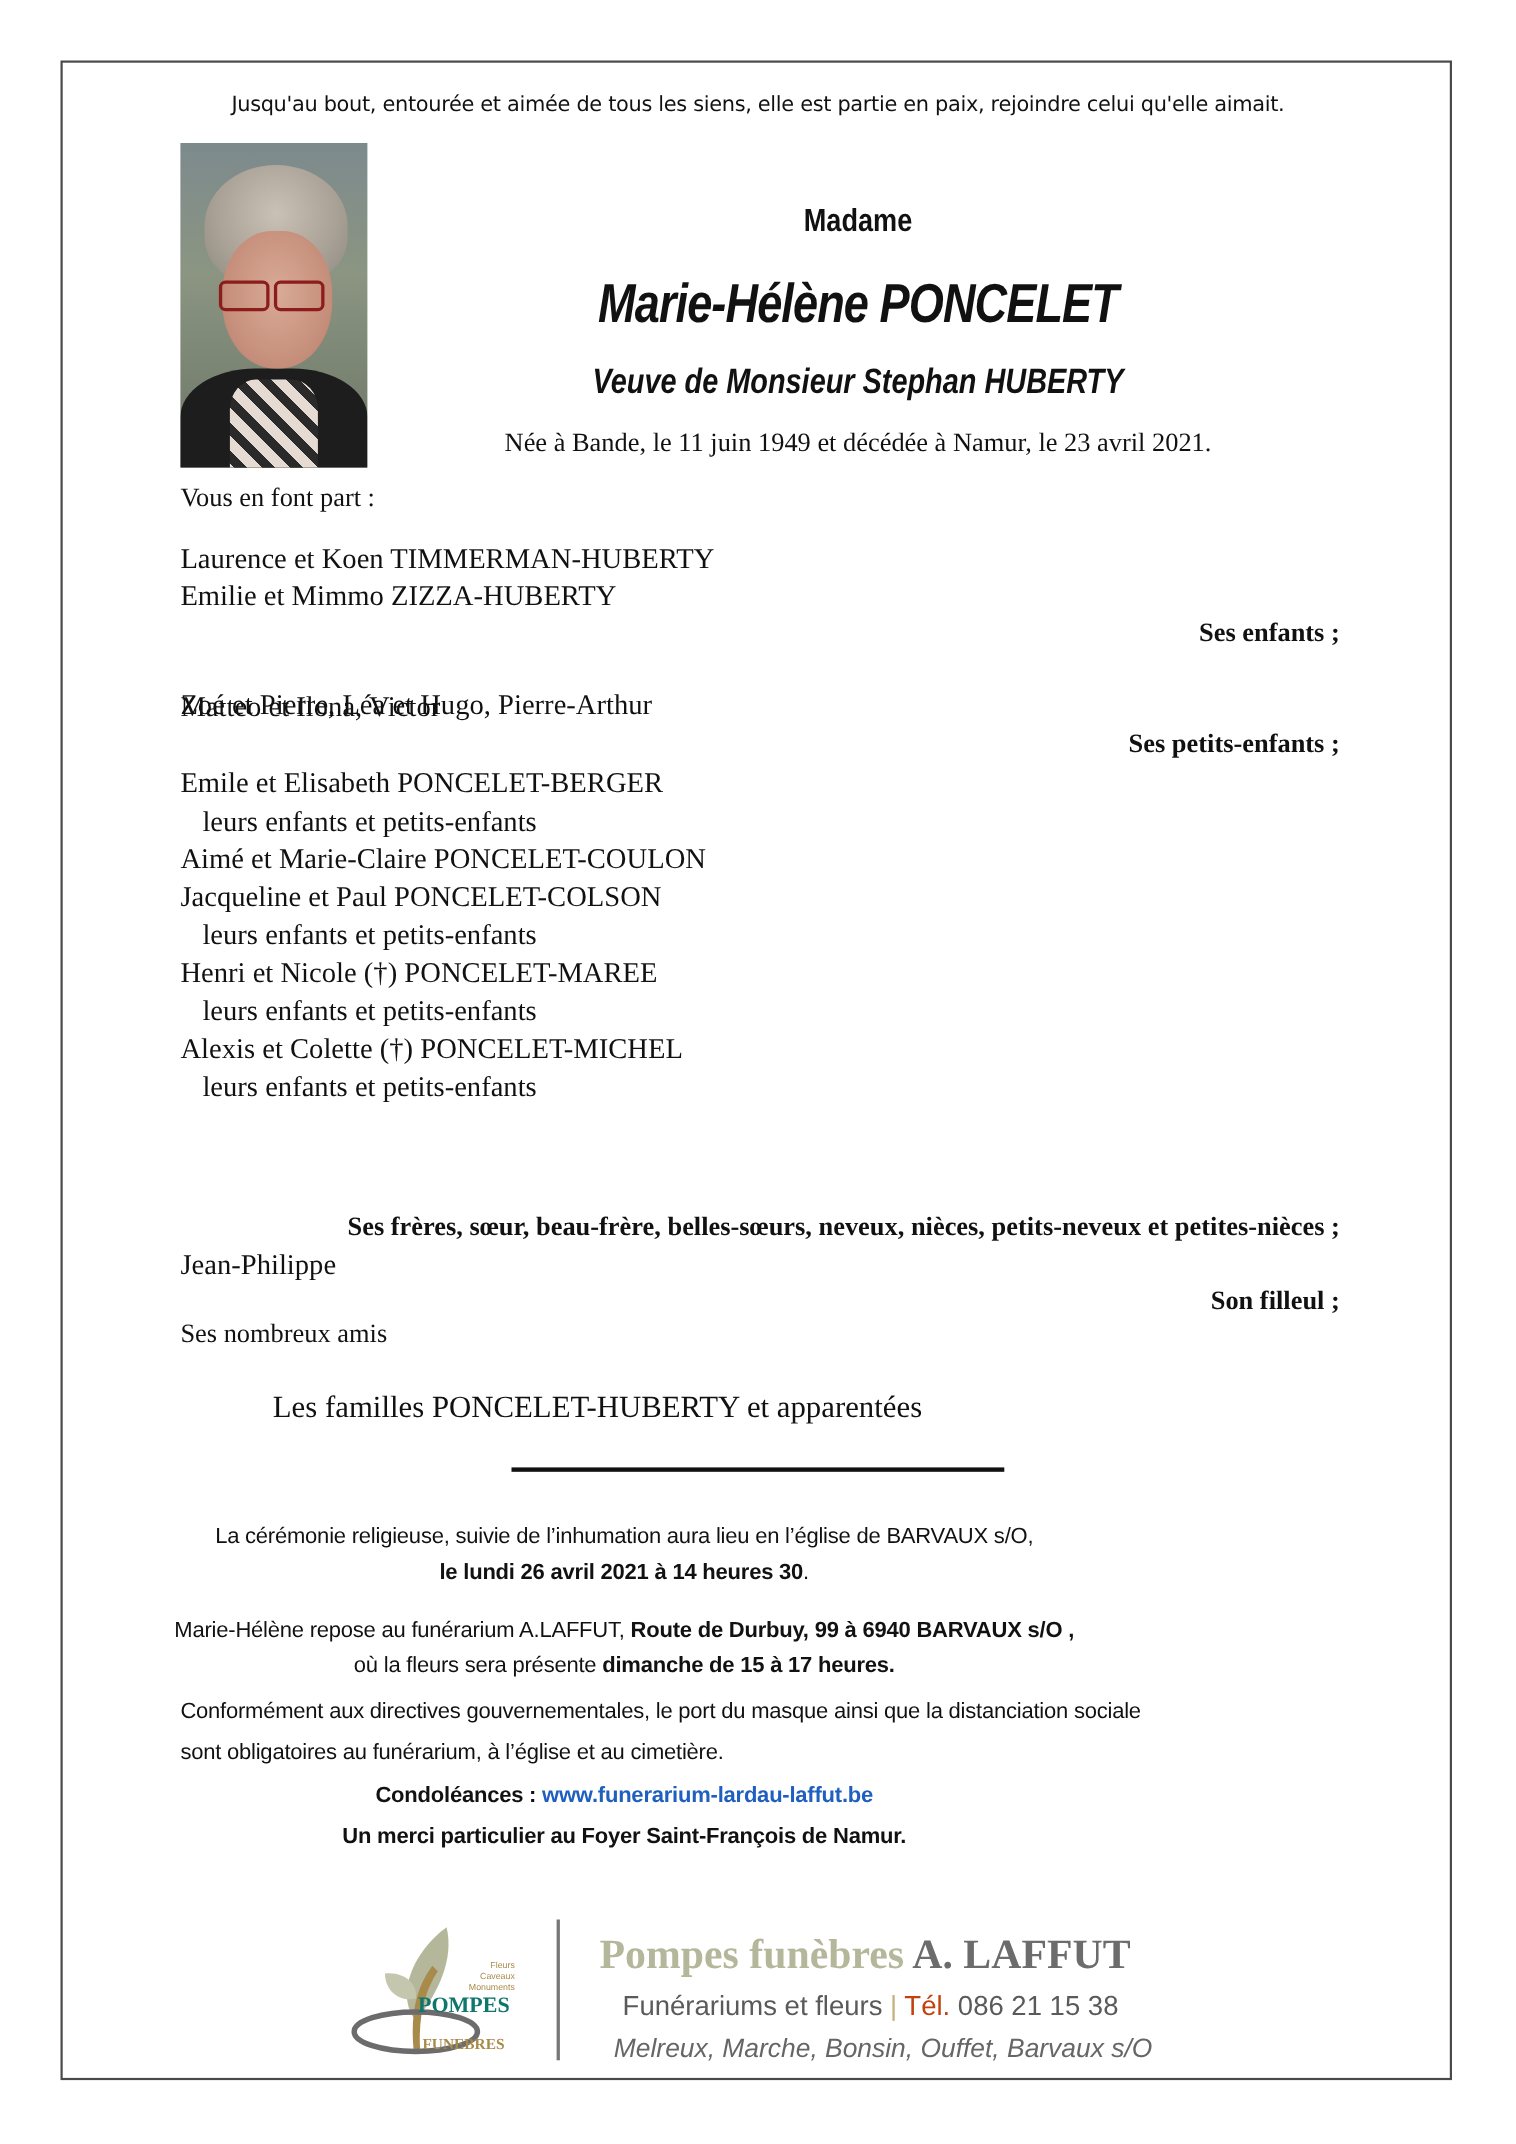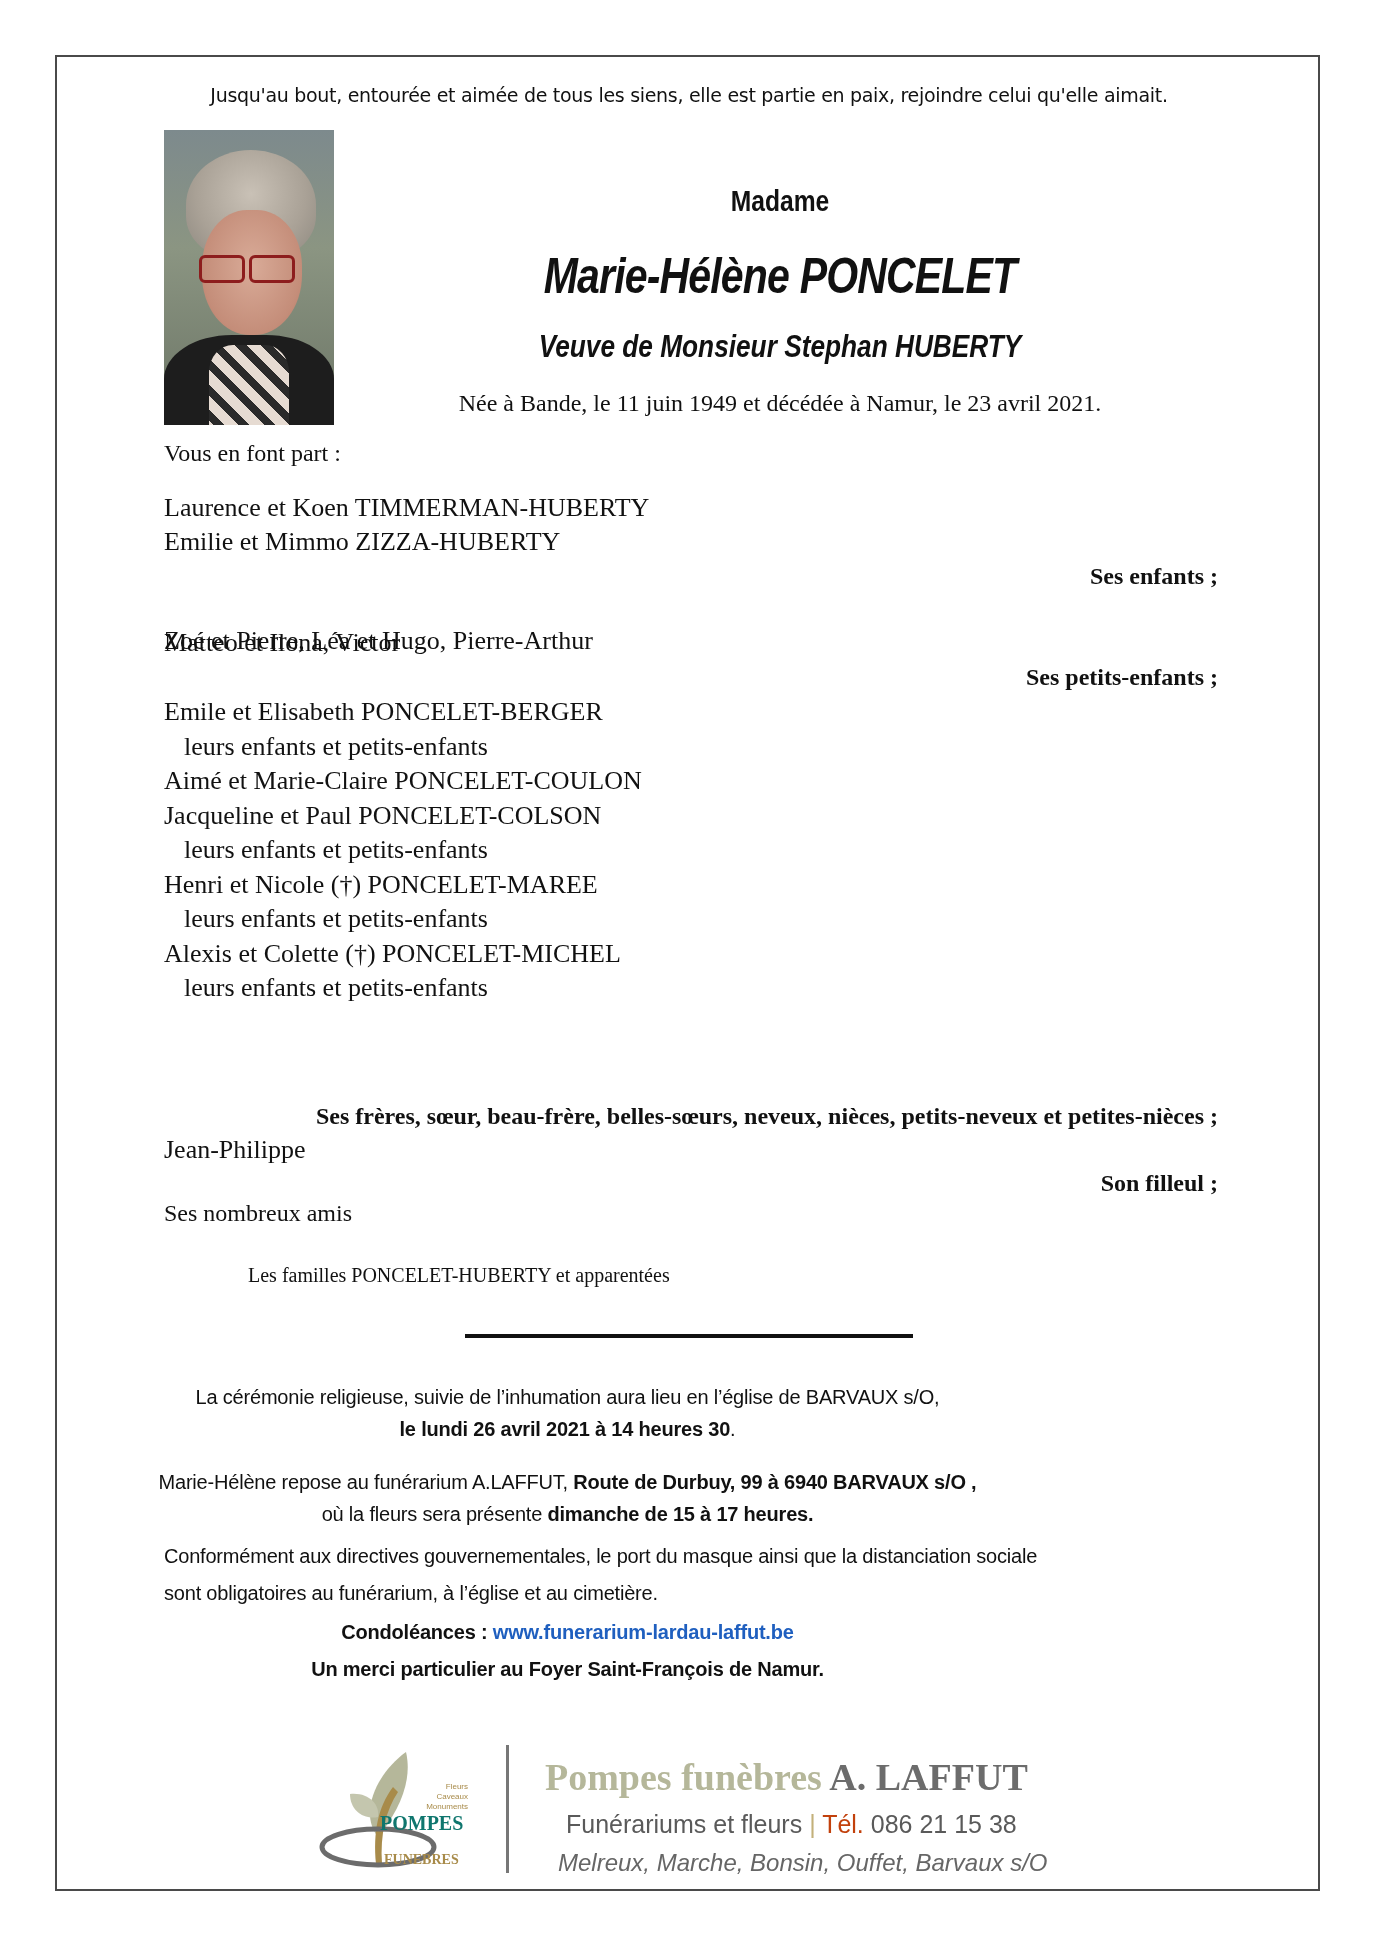--- a/index.html
+++ b/index.html
@@ -96,21 +96,21 @@
     <div>Henri et Nicole (†) PONCELET-MAREE</div>
     <div class="indent">leurs enfants et petits-enfants</div>
     <div>Alexis et Colette (†) PONCELET-MICHEL</div>
     <div class="indent">leurs enfants et petits-enfants</div>
   </div>
 
 <div class="abs serif label-right" style="top:1103px;">Ses frères, sœur, beau-frère, belles-sœurs, neveux, nièces, petits-neveux et petites-nièces ;</div>
 <div class="abs serif body-text" style="left:164px; top:1135px;">Jean-Philippe</div>
 <div class="abs serif label-right" style="top:1170px;">Son filleul ;</div>
 <div class="abs serif" style="left:164px; top:1200px; font-size:24px;">Ses nombreux amis</div>
-<div class="abs serif" style="left:248px; top:1264px; font-size:20px;">Les familles PONCELET-HUBERTY et apparentées</div>
+<div class="abs serif" style="left:248px; top:1264px; font-size:28px;">Les familles PONCELET-HUBERTY et apparentées</div>
 
 <div class="rule"></div>
 
 <div class="abs calibri center-line" style="top:1386px;">La cérémonie religieuse, suivie de l’inhumation aura lieu en l’église de BARVAUX s/O,</div>
 <div class="abs calibri center-line" style="top:1418px;"><b>le lundi 26 avril 2021 à 14 heures 30</b><span>.</span></div>
 
 <div class="abs calibri center-line" style="top:1471px;"><span>Marie-Hélène repose au funérarium A.LAFFUT, </span><b>Route de Durbuy, 99 à 6940 BARVAUX s/O ,</b></div>
 <div class="abs calibri center-line" style="top:1503px;"><span>où la fleurs sera présente </span><b>dimanche de 15 à 17 heures.</b></div>
 
 <div class="abs calibri" style="left:164px; top:1545px;">Conformément aux directives gouvernementales, le port du masque ainsi que la distanciation sociale</div>

